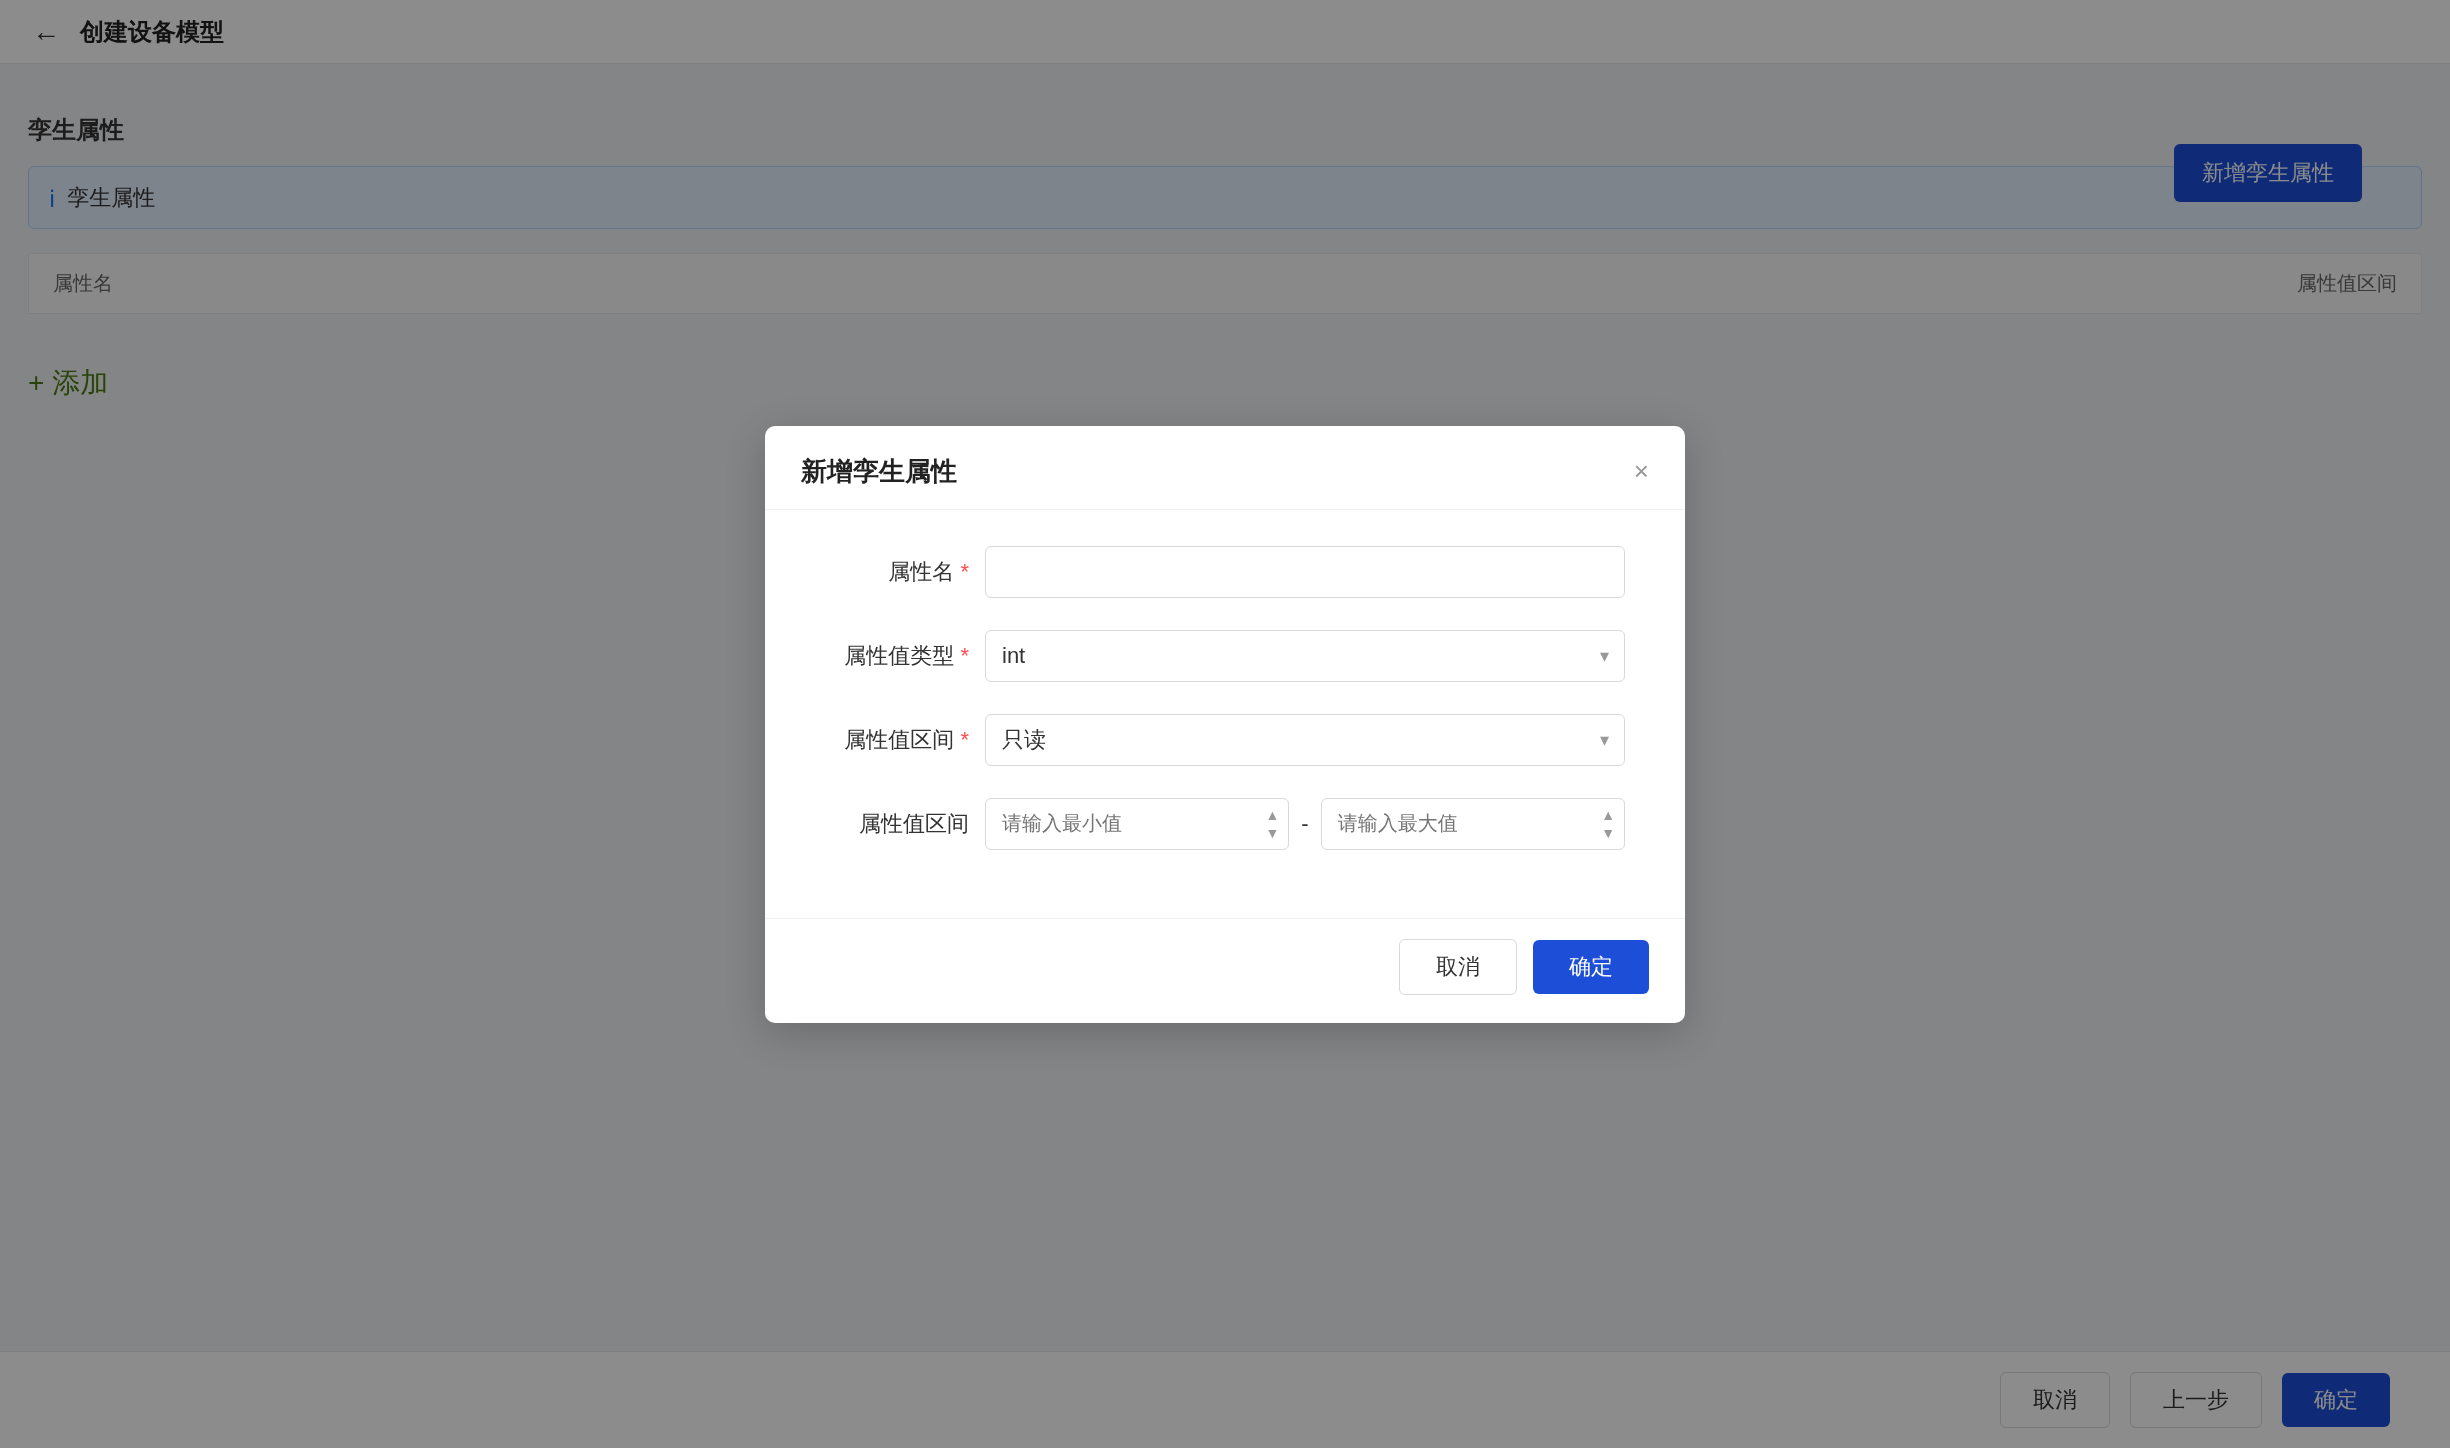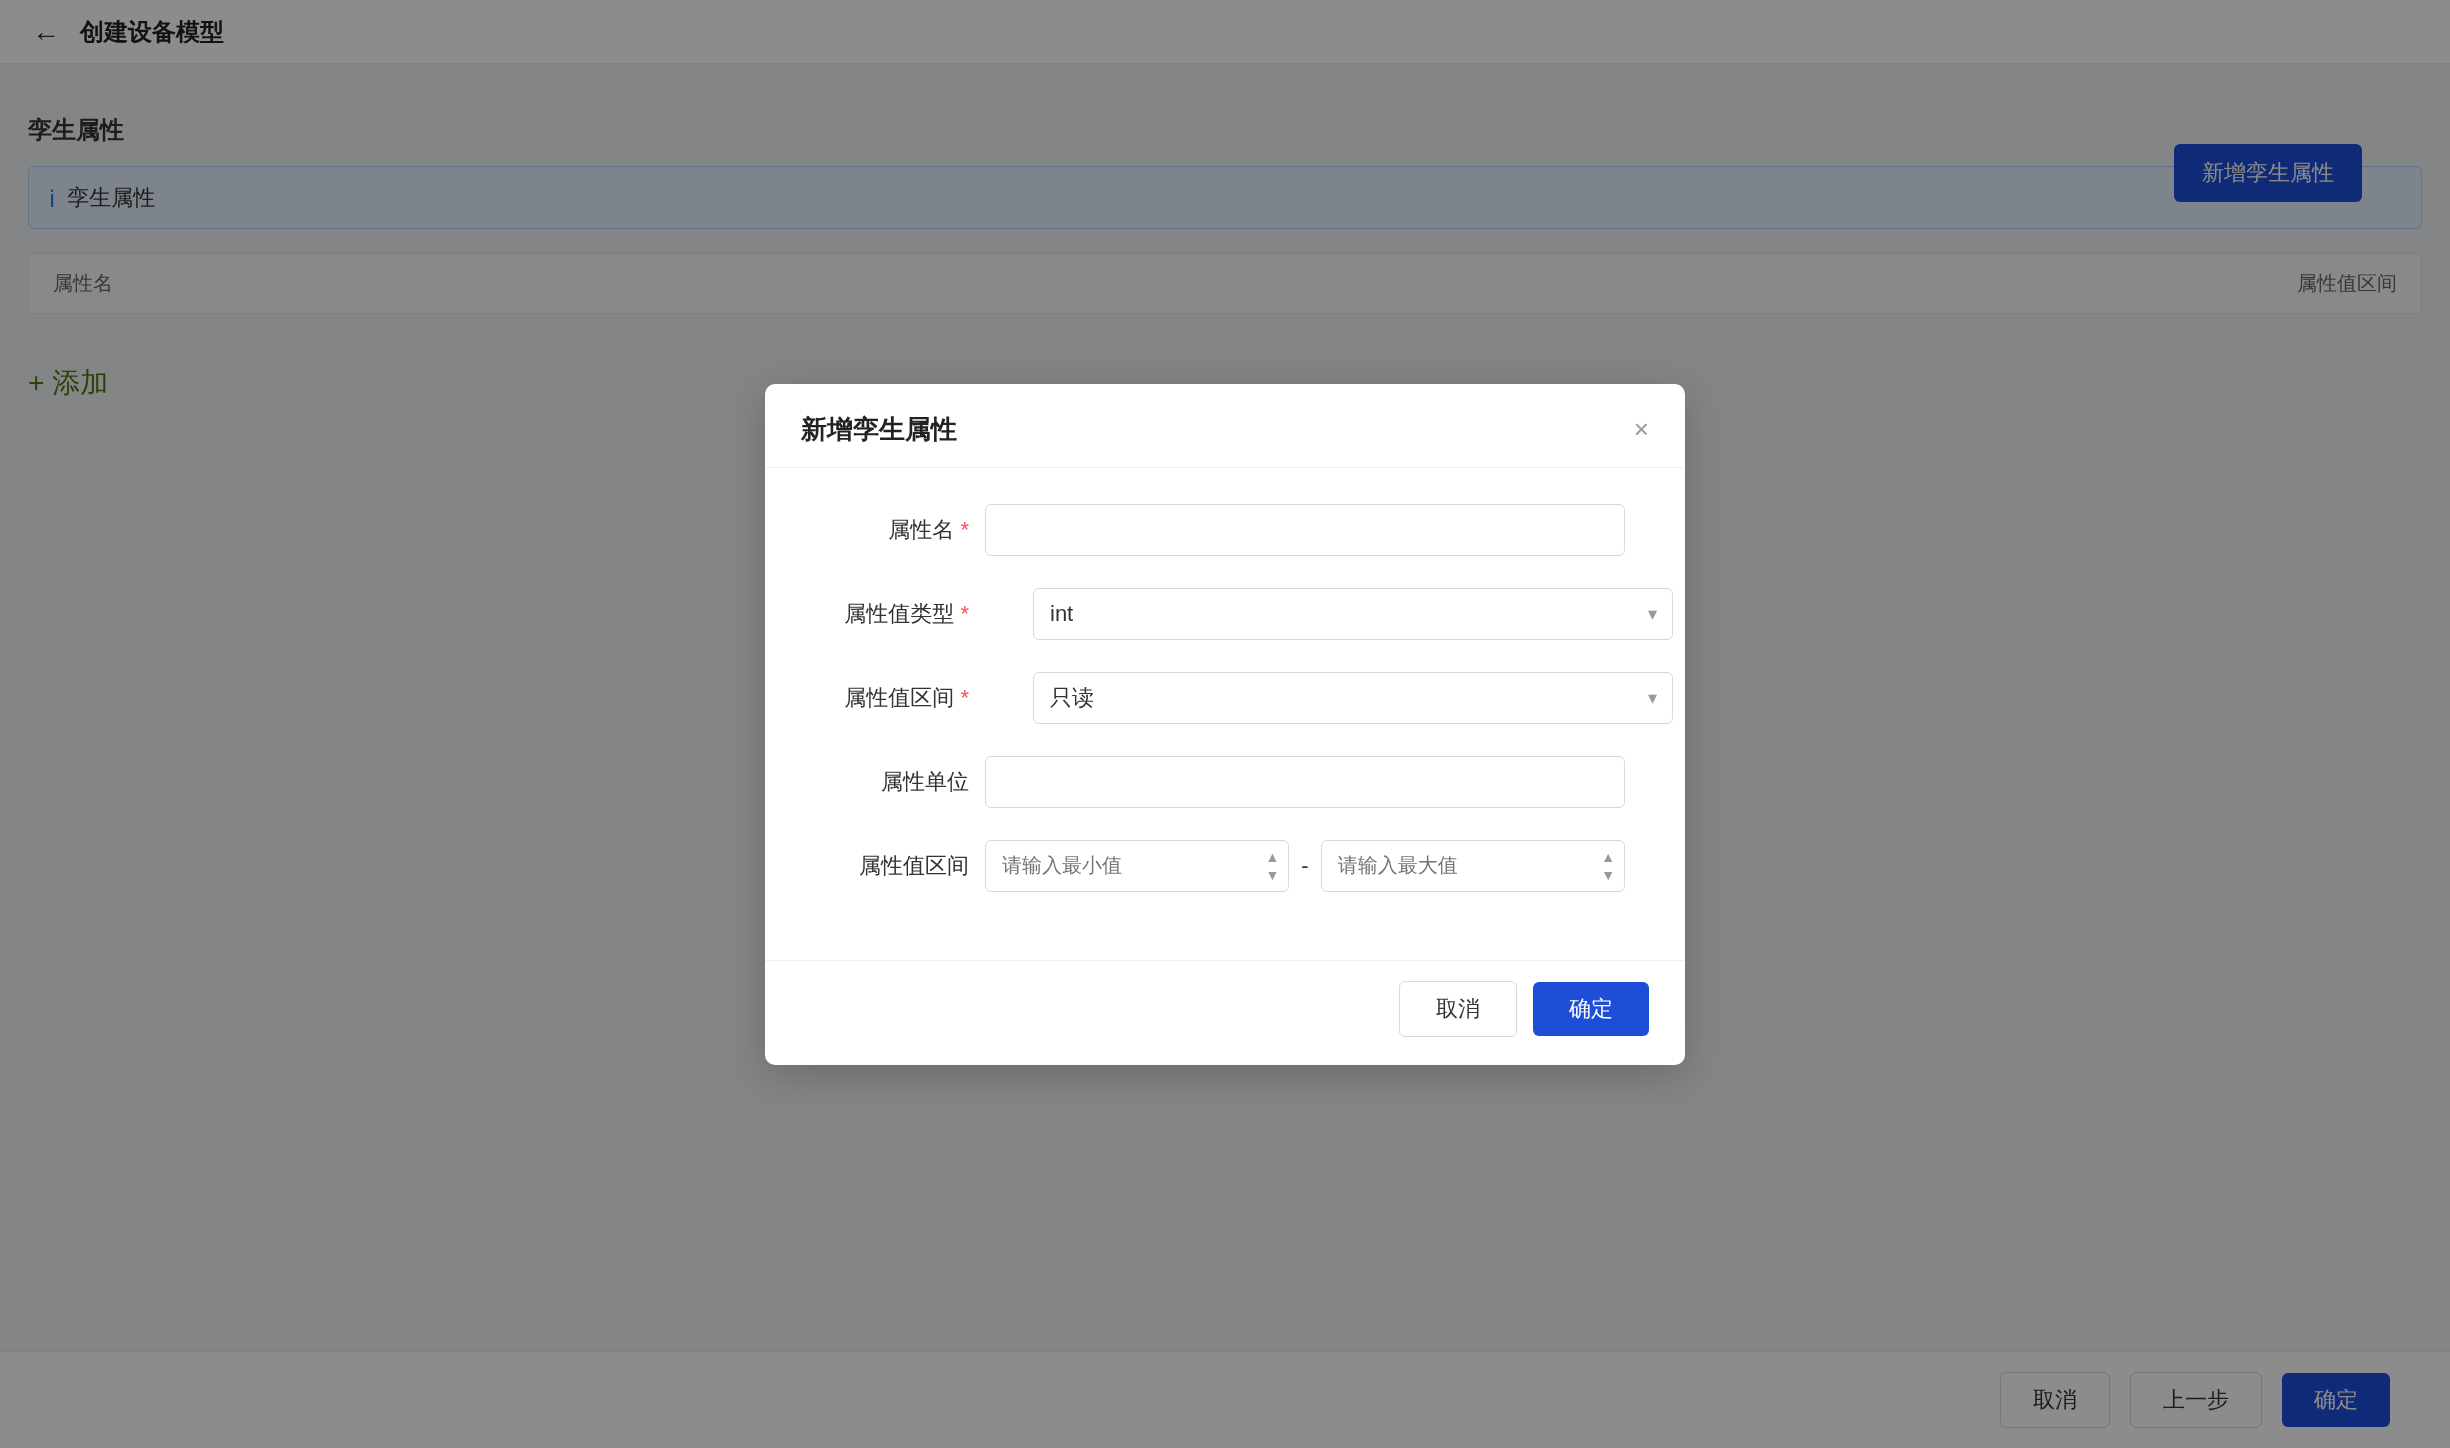--- a/index.html
+++ b/index.html
@@ -244,21 +244,20 @@
       border: 1px solid #d9d9d9;
       border-radius: 6px;
       padding: 0 16px;
       font-size: 22px;
       color: #333;
       outline: none;
     }
     .form-select-wrapper {
       position: relative;
       width: 100%;
-      margin-left: 48px;
     }
     .form-select {
       width: 100%;
       height: 52px;
       border: 1px solid #d9d9d9;
       border-radius: 6px;
       padding: 0 16px;
       font-size: 22px;
       color: #333;
       appearance: none;
@@ -431,26 +430,20 @@
             <div class="form-select-wrapper">
               <select class="form-select">
                 <option value="只读" selected="">只读</option>
                 <option value="读写">读写</option>
               </select>
               <span class="select-arrow">▾</span>
             </div>
           </div>
         </div>
 
-        <div class="form-row">
-          <div class="form-label">属性单位</div>
-          <div class="form-control">
-            <input class="form-input" type="text" value="" style="">
-          </div>
-        </div>
 
         <div class="form-row">
           <div class="form-label">属性值区间</div>
           <div class="form-control">
             <div class="range-wrapper">
               <div class="range-input-wrapper">
                 <input class="range-input" type="text" placeholder="请输入最小值" style="">
                 <div class="range-spinners">
                   <button class="spinner-btn">▲</button>
                   <button class="spinner-btn">▼</button>

